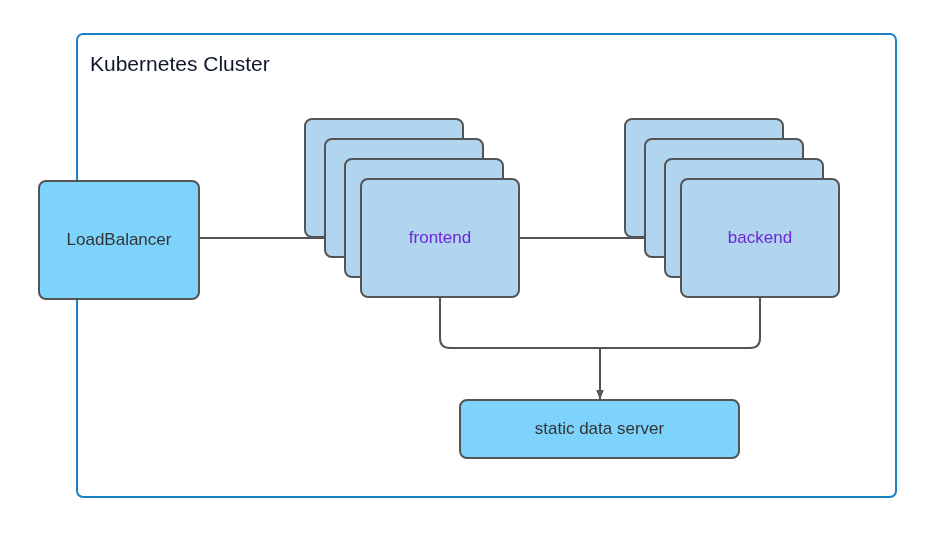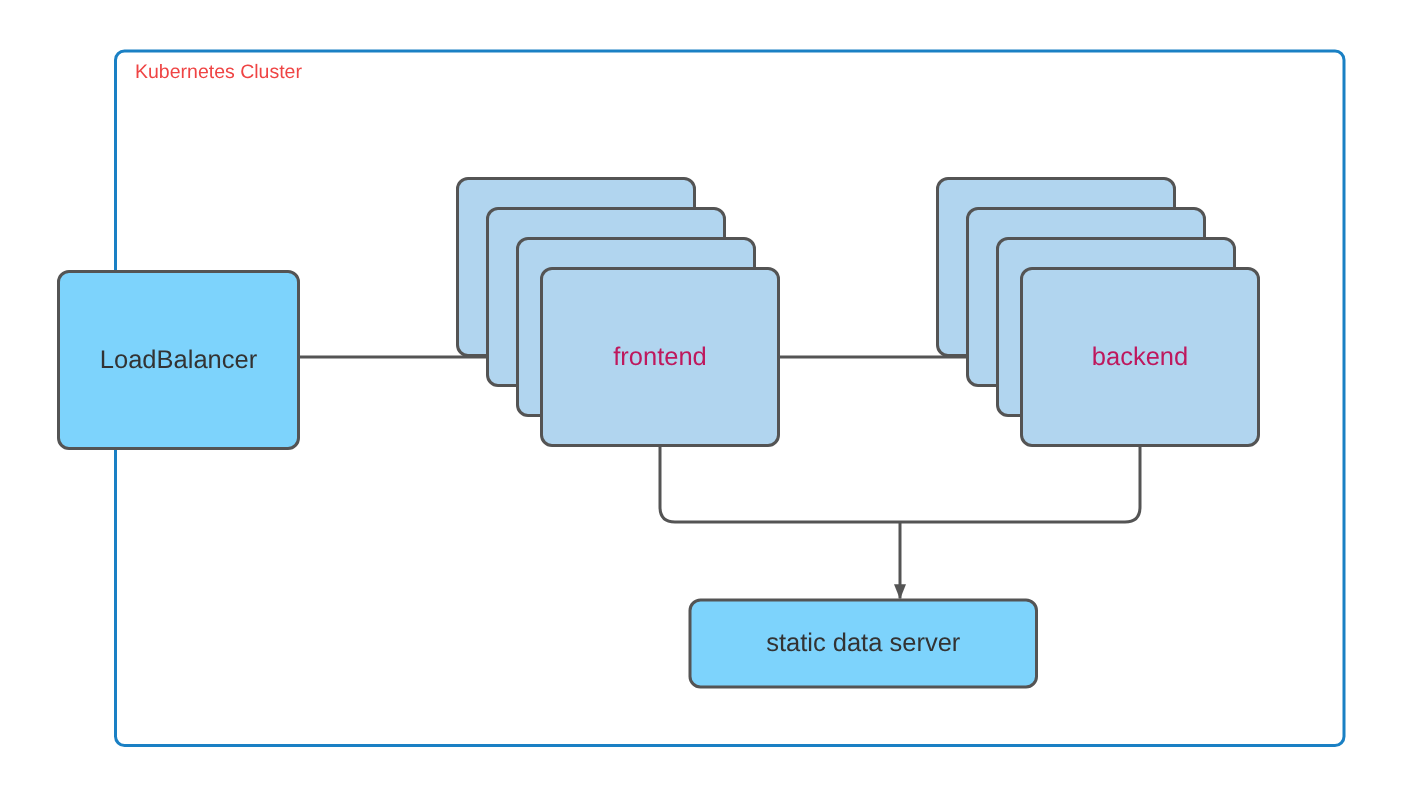--- a/index.html
+++ b/index.html
@@ -34,23 +34,23 @@
     width: 821px;
     height: 465px;
     border: 2px solid #1a80c4;
     border-radius: 7px;
     box-sizing: border-box;
     background: transparent;
   }
   .cluster-label {
     position: absolute;
     left: 90px;
-    top: 40px;
-    font-size: 13px;
-    color: #ef4444;
+    top: 52px;
+    font-size: 21px;
+    color: #0f172a;
     white-space: nowrap;
   }
   .node {
     position: absolute;
     box-sizing: border-box;
     background: #7dd3fc;
     border: 2px solid #545454;
     border-radius: 8px;
     display: flex;
     align-items: center;
@@ -75,36 +75,36 @@
   }
   .stack .card.c0 { left: 0px;  top: 0px;  }
   .stack .card.c1 { left: 20px; top: 20px; }
   .stack .card.c2 { left: 40px; top: 40px; }
   .stack .card.c3 {
     left: 56px;
     top: 60px;
     display: flex;
     align-items: center;
     justify-content: center;
-    color: #be185d;
+    color: #6d28d9;
     font-size: 17px;
     white-space: nowrap;
   }
   #stack-frontend { left: 304px; top: 118px; }
   #stack-backend  { left: 624px; top: 118px; }
   #node-loadbalancer {
     left: 38px;
     top: 180px;
     width: 162px;
     height: 120px;
   }
   #node-static {
     left: 459px;
     top: 399px;
-    width: 233px;
+    width: 281px;
     height: 60px;
   }
 </style>
 </head>
 <body>
 
 <div id="stage">
 
   <div class="cluster"></div>
   <div class="cluster-label">Kubernetes Cluster</div>

